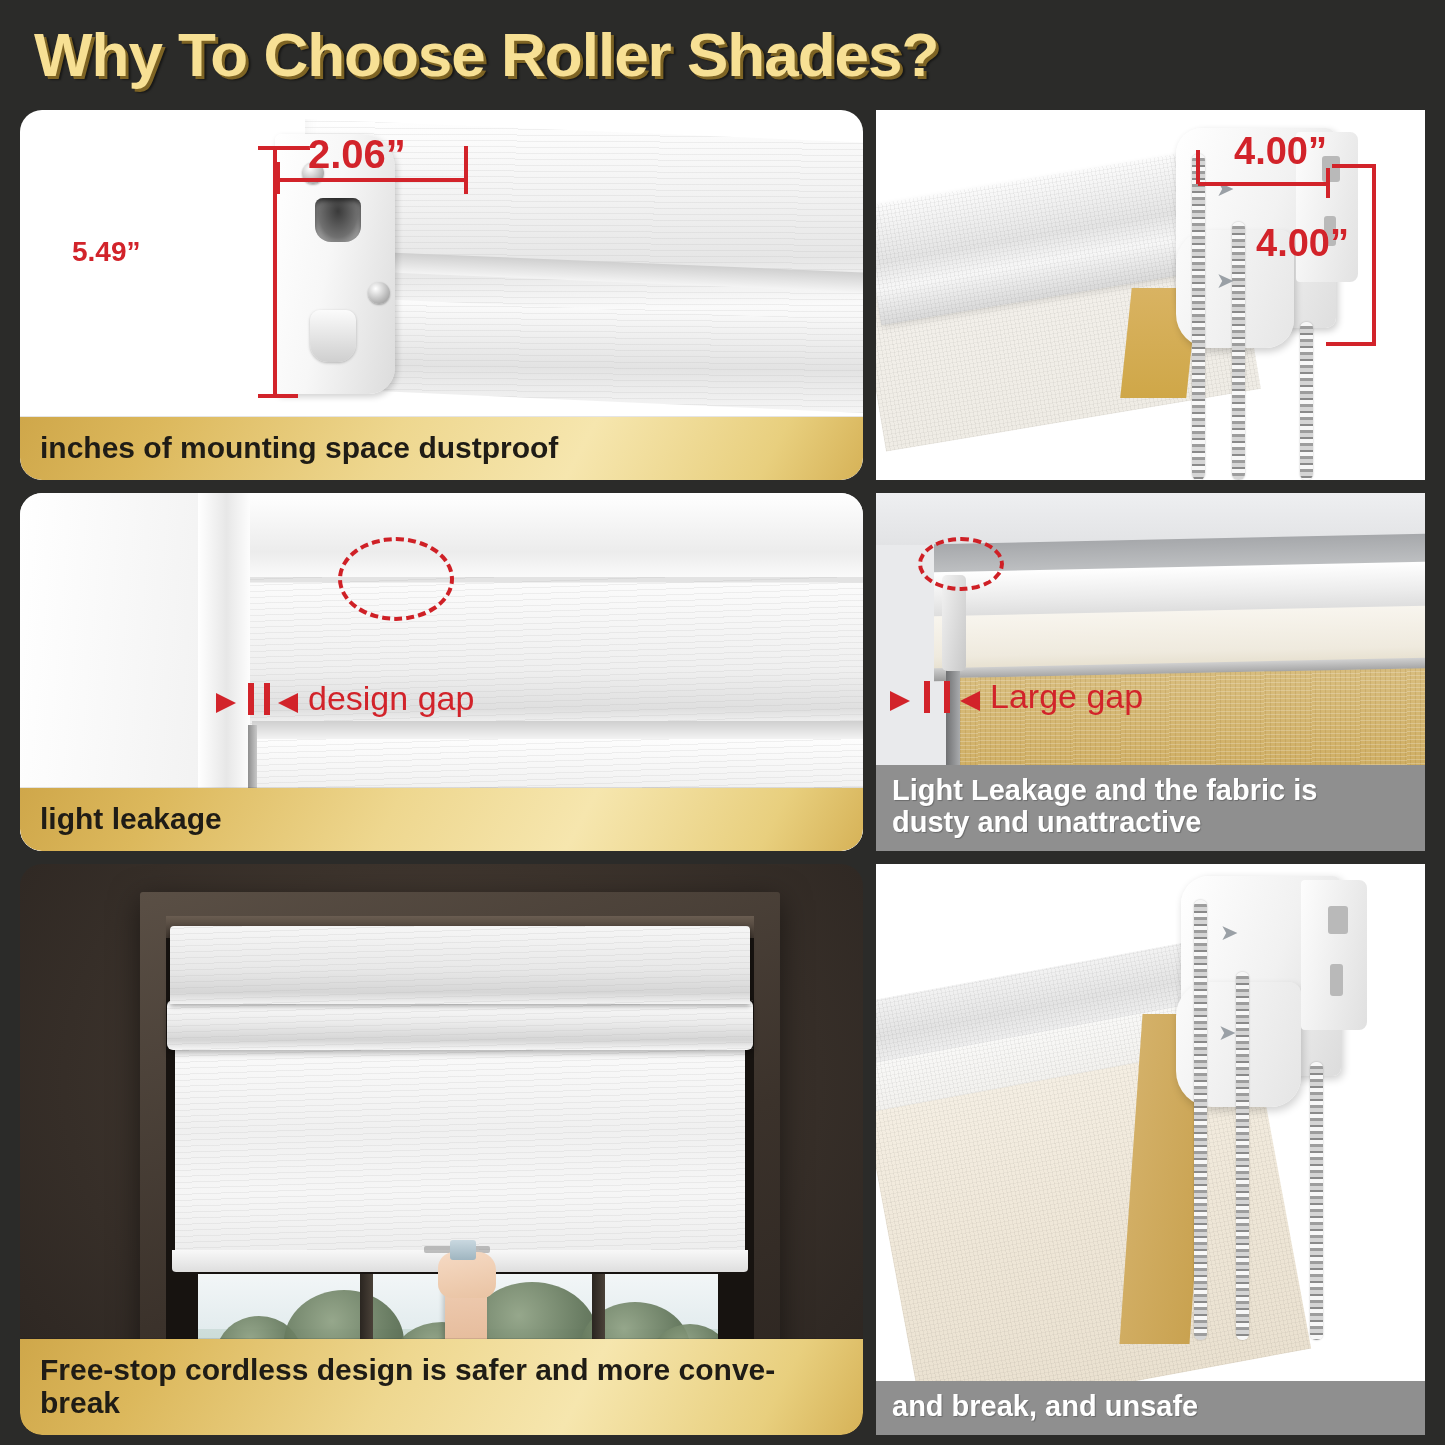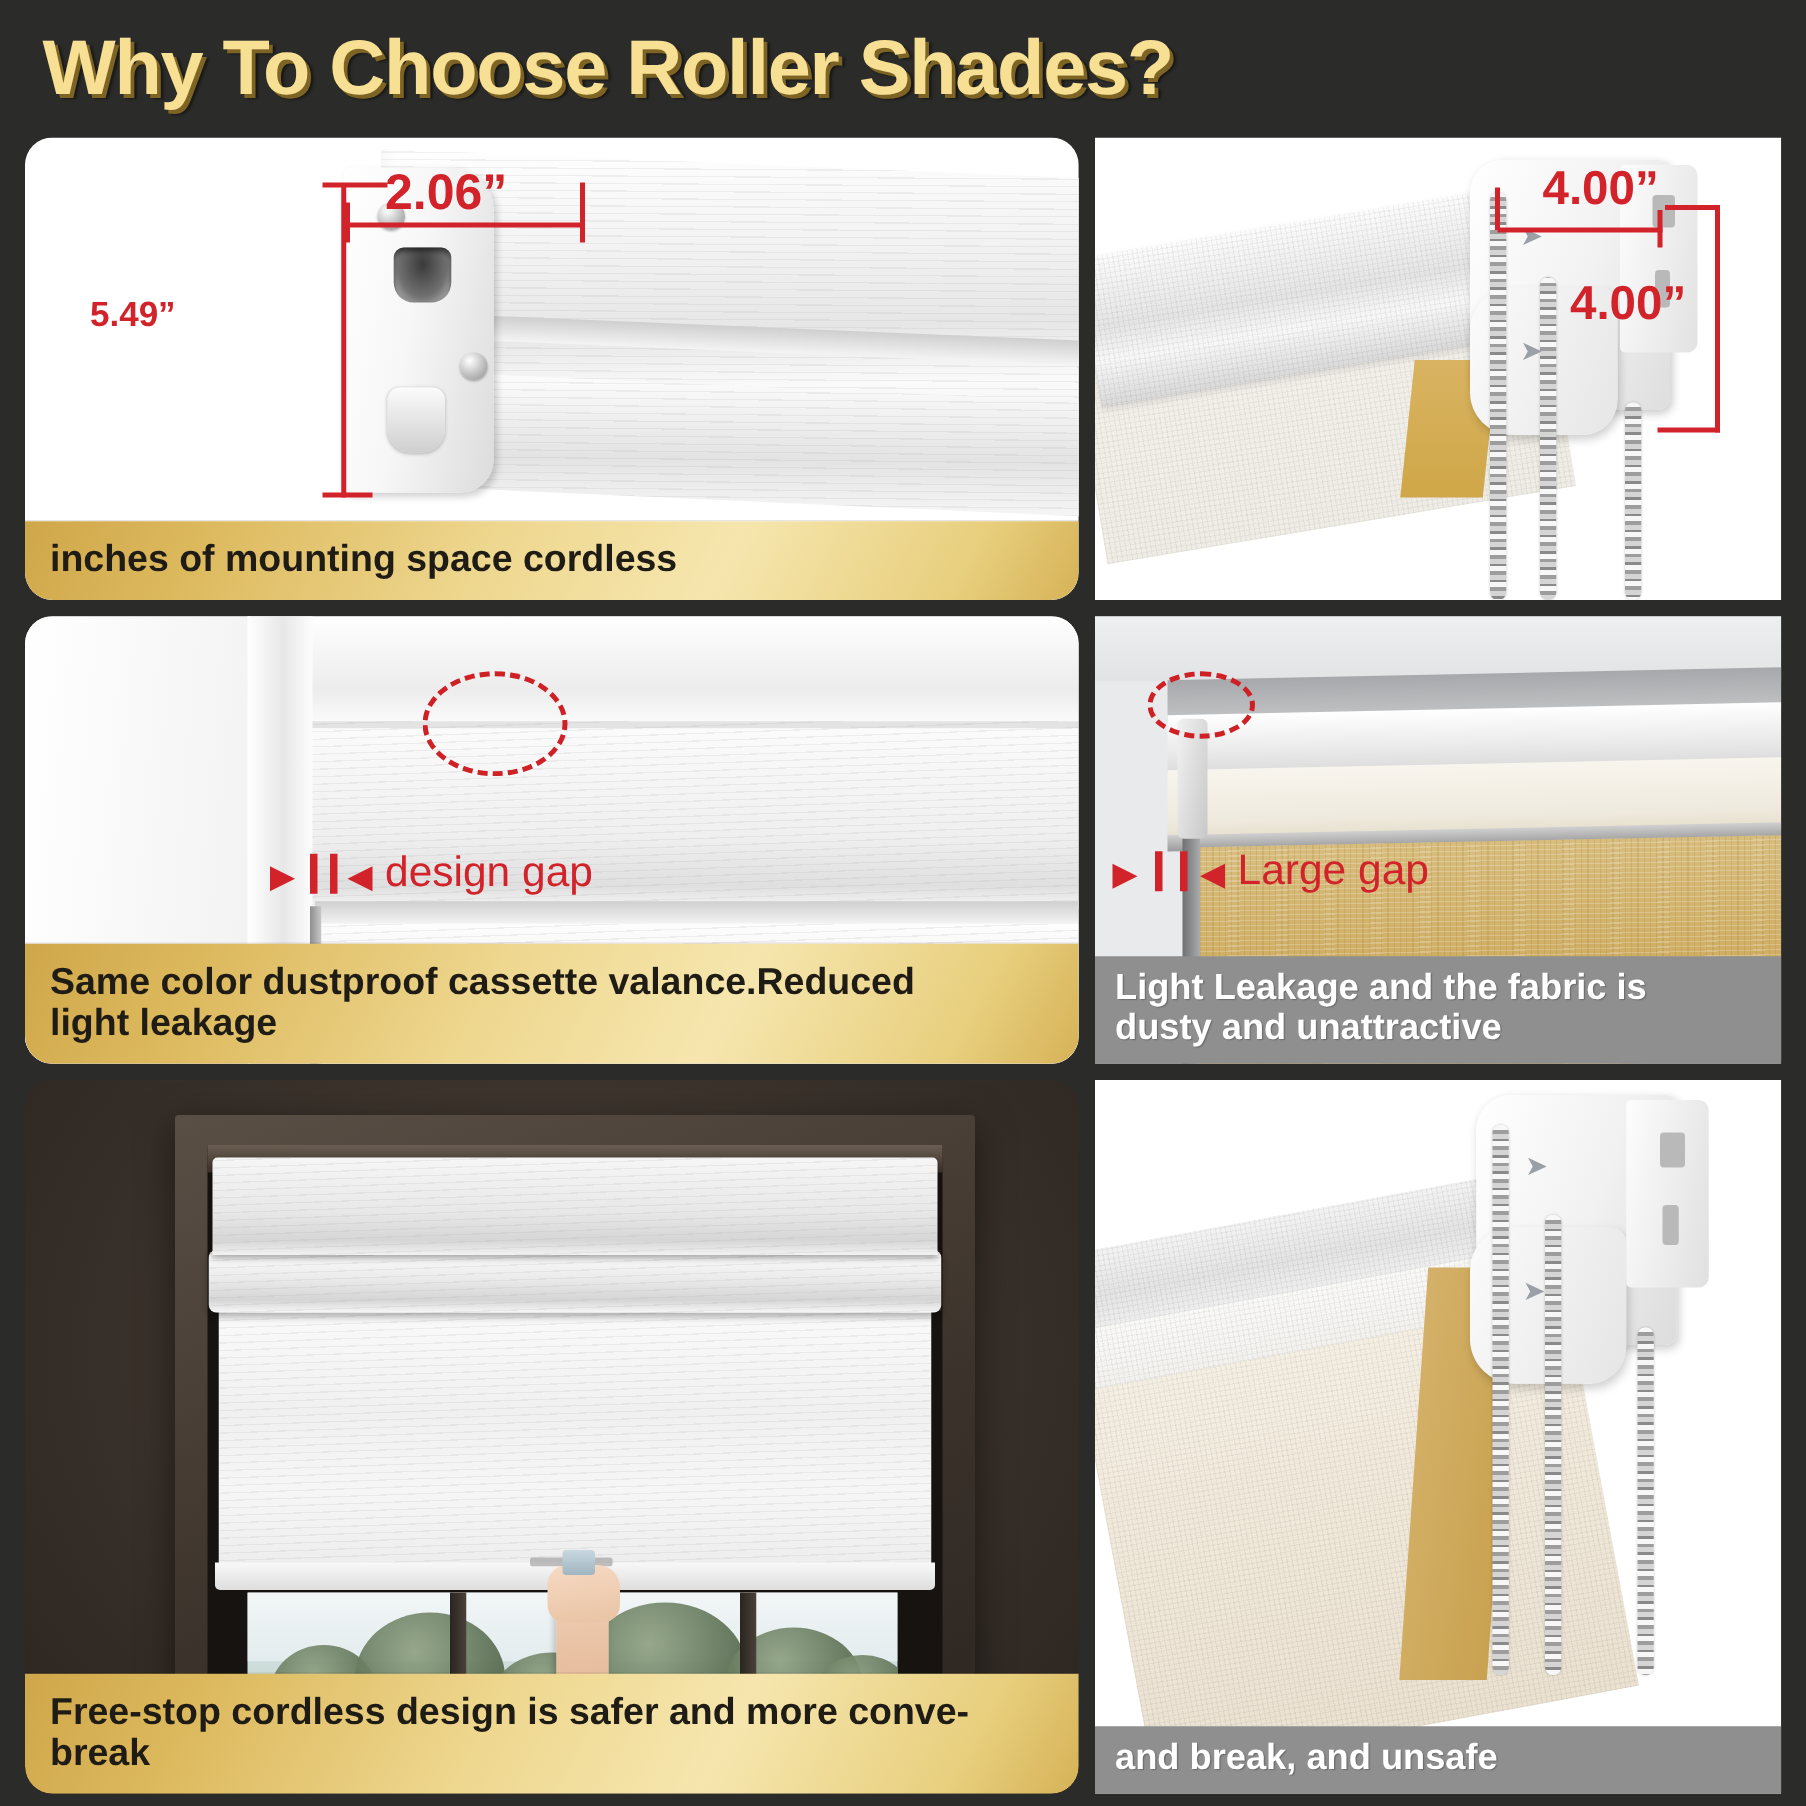--- a/index.html
+++ b/index.html
@@ -303,21 +303,21 @@
       <div class="tick" style="left:256px;top:52px;width:4px;height:32px;"></div>
       <div class="tick" style="left:444px;top:36px;width:4px;height:48px;"></div>
       <div class="dim-txt" style="left:288px;top:22px;font-size:40px;">2.06”</div>
 
       <div class="dl v" style="left:253px;top:38px;height:250px;"></div>
       <div class="tick" style="left:238px;top:36px;width:52px;height:4px;"></div>
       <div class="tick" style="left:238px;top:284px;width:40px;height:4px;"></div>
       <div class="dim-txt" style="left:52px;top:126px;font-size:28px;">5.49”</div>
     </div>
     <div class="cap gold">
-      <span class="ln">inches of mounting space cordless</span>
+      <span class="ln">inches of mounting space dustproof</span>
     </div>
   </div>
 
   <div class="cell" style="grid-column:2;grid-row:1;"></div>
 
   <div class="cell right" style="grid-column:3;grid-row:1;">
     <div class="stage">
       <div class="p2bg"></div>
       <div class="p2-fab">
           <div class="weave"></div>
@@ -367,21 +367,20 @@
       <div class="p3-edge"></div>
       <div class="ell" style="left:318px;top:44px;width:116px;height:84px;"></div>
 
       <div class="arrR" style="left:196px;top:200px;"></div>
       <div class="gapbar" style="left:228px;top:190px;height:32px;"></div>
       <div class="gapbar" style="left:244px;top:190px;height:32px;"></div>
       <div class="arrL" style="left:258px;top:200px;"></div>
       <div class="gaplbl" style="left:288px;top:186px;">design gap</div>
     </div>
     <div class="cap gold">
-      <span class="ln">Same color dustproof cassette valance.Reduced</span>
       <span class="ln">light leakage</span>
     </div>
   </div>
 
   <div class="cell" style="grid-column:2;grid-row:3;"></div>
 
   <div class="cell right" style="grid-column:3;grid-row:3;">
     <div class="stage">
       <div class="p4bg"></div>
       <div class="p4-wall"></div>

